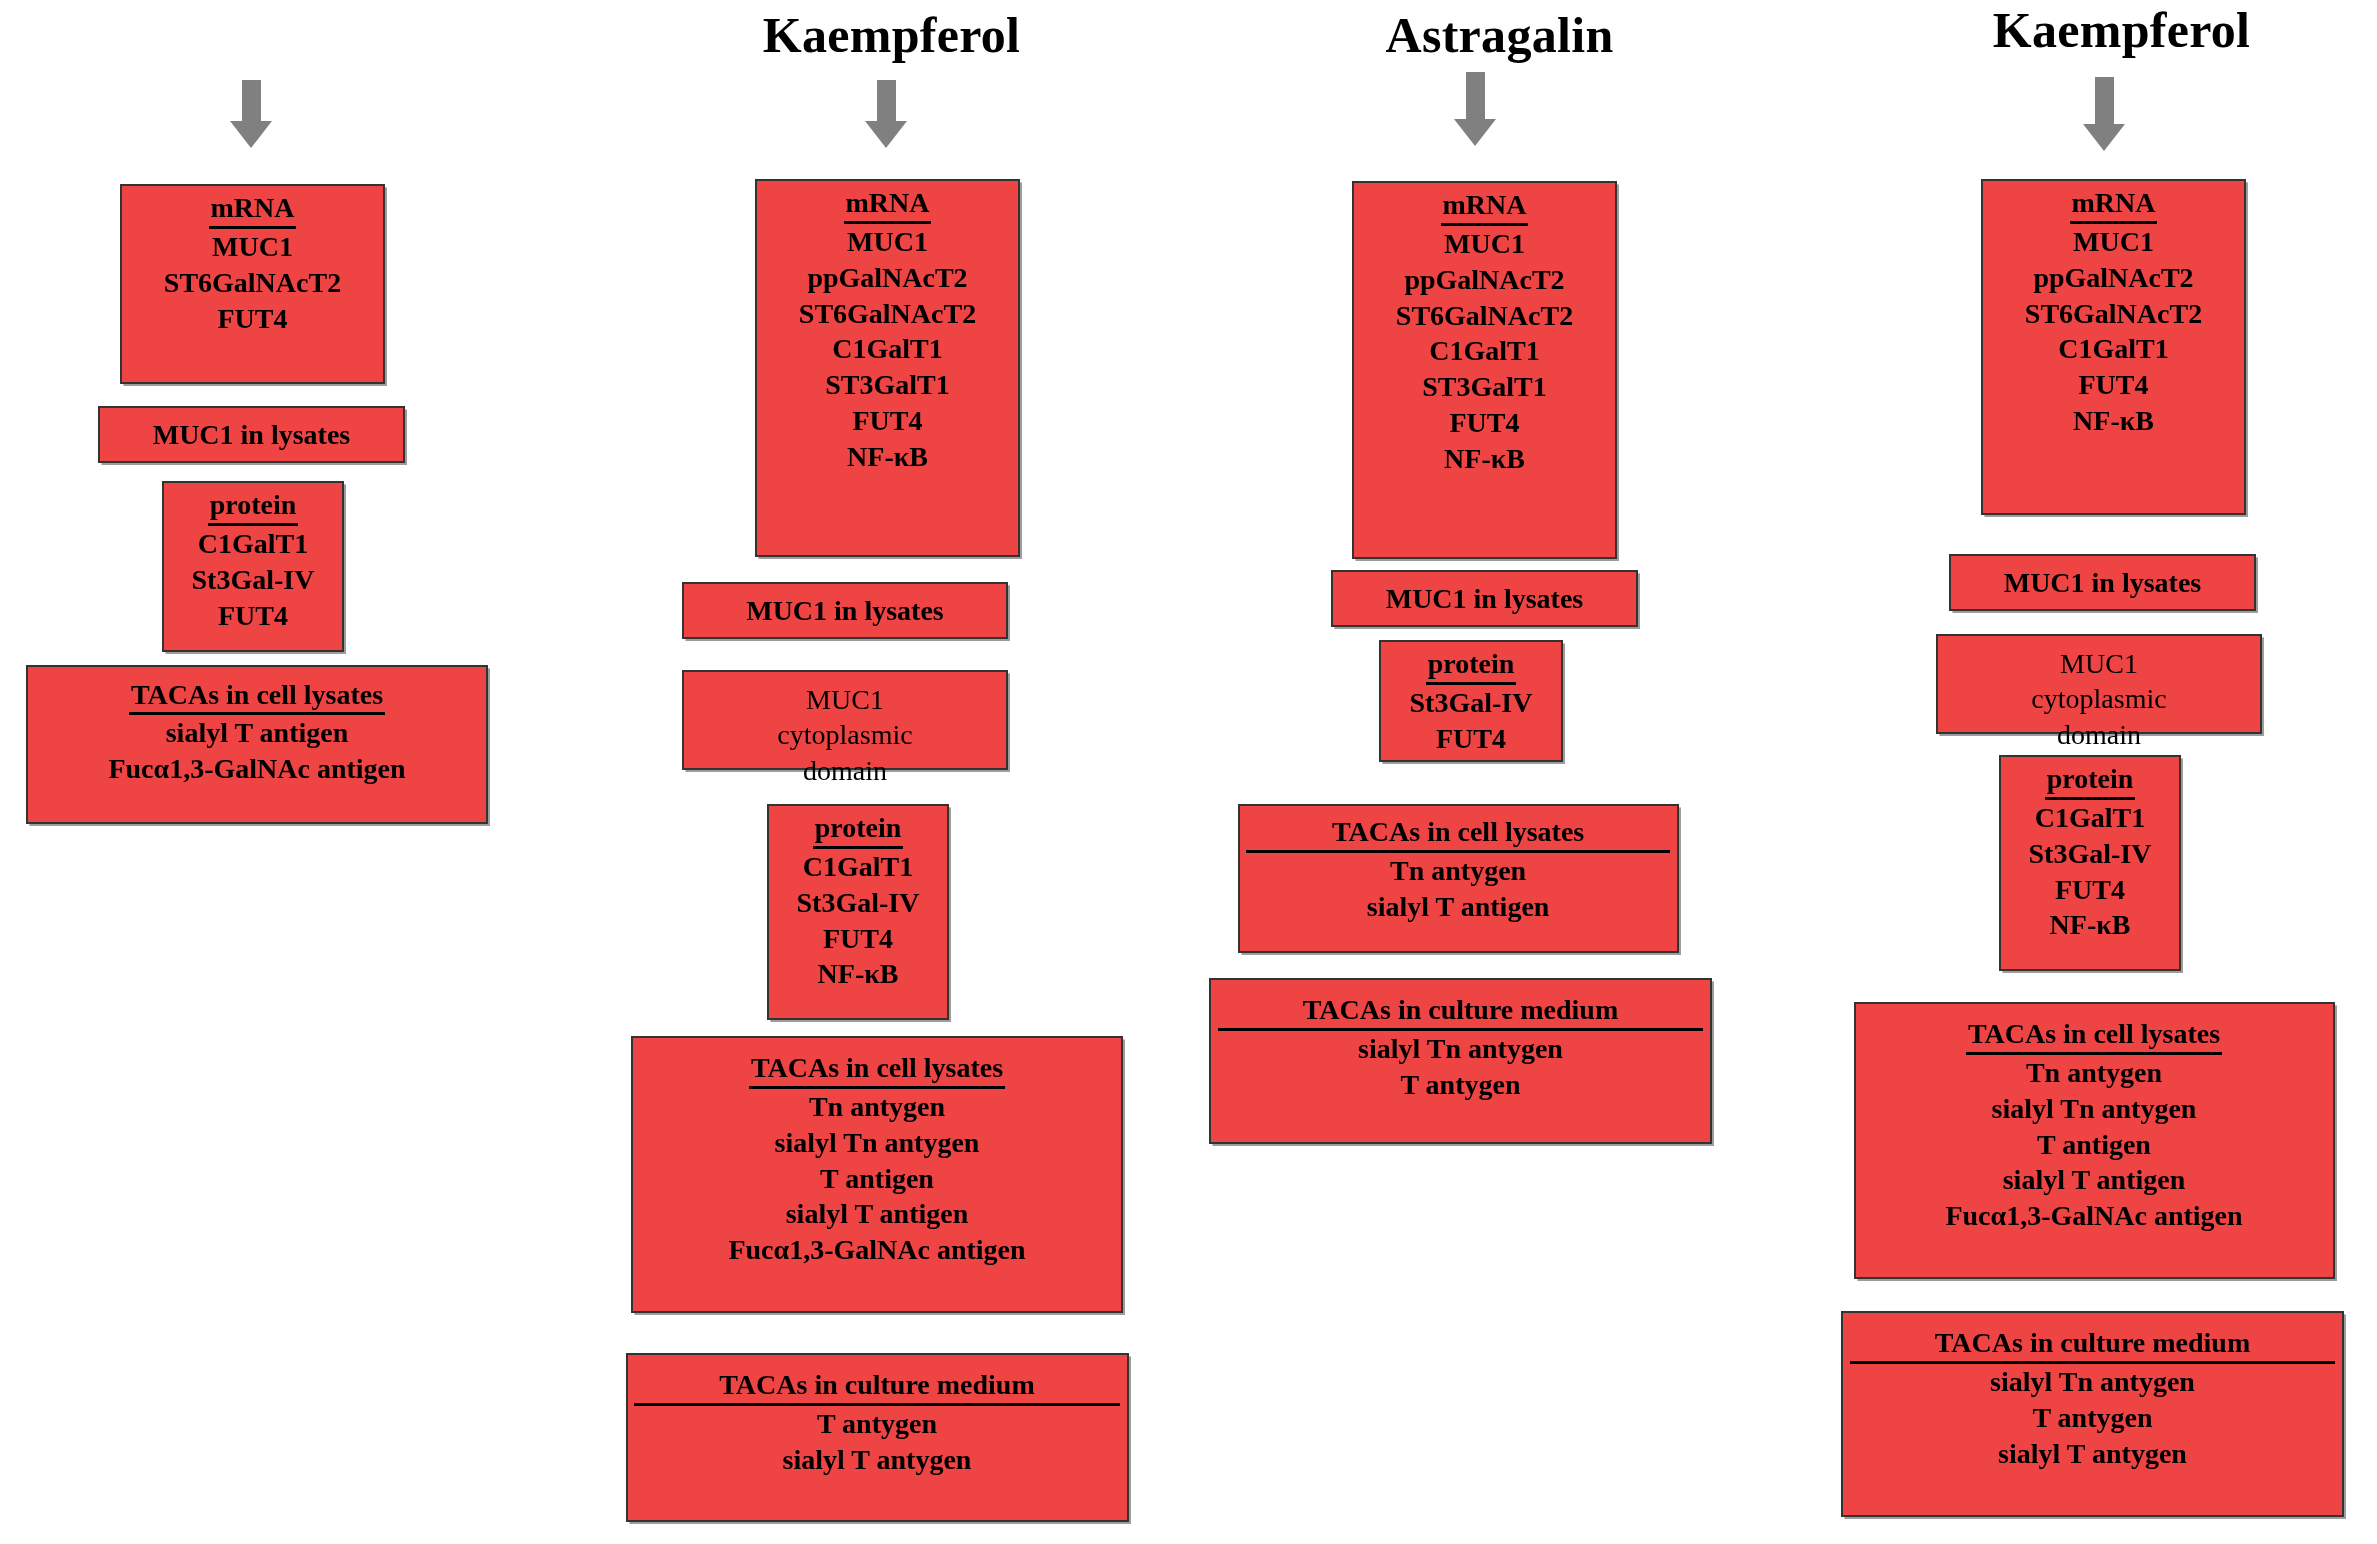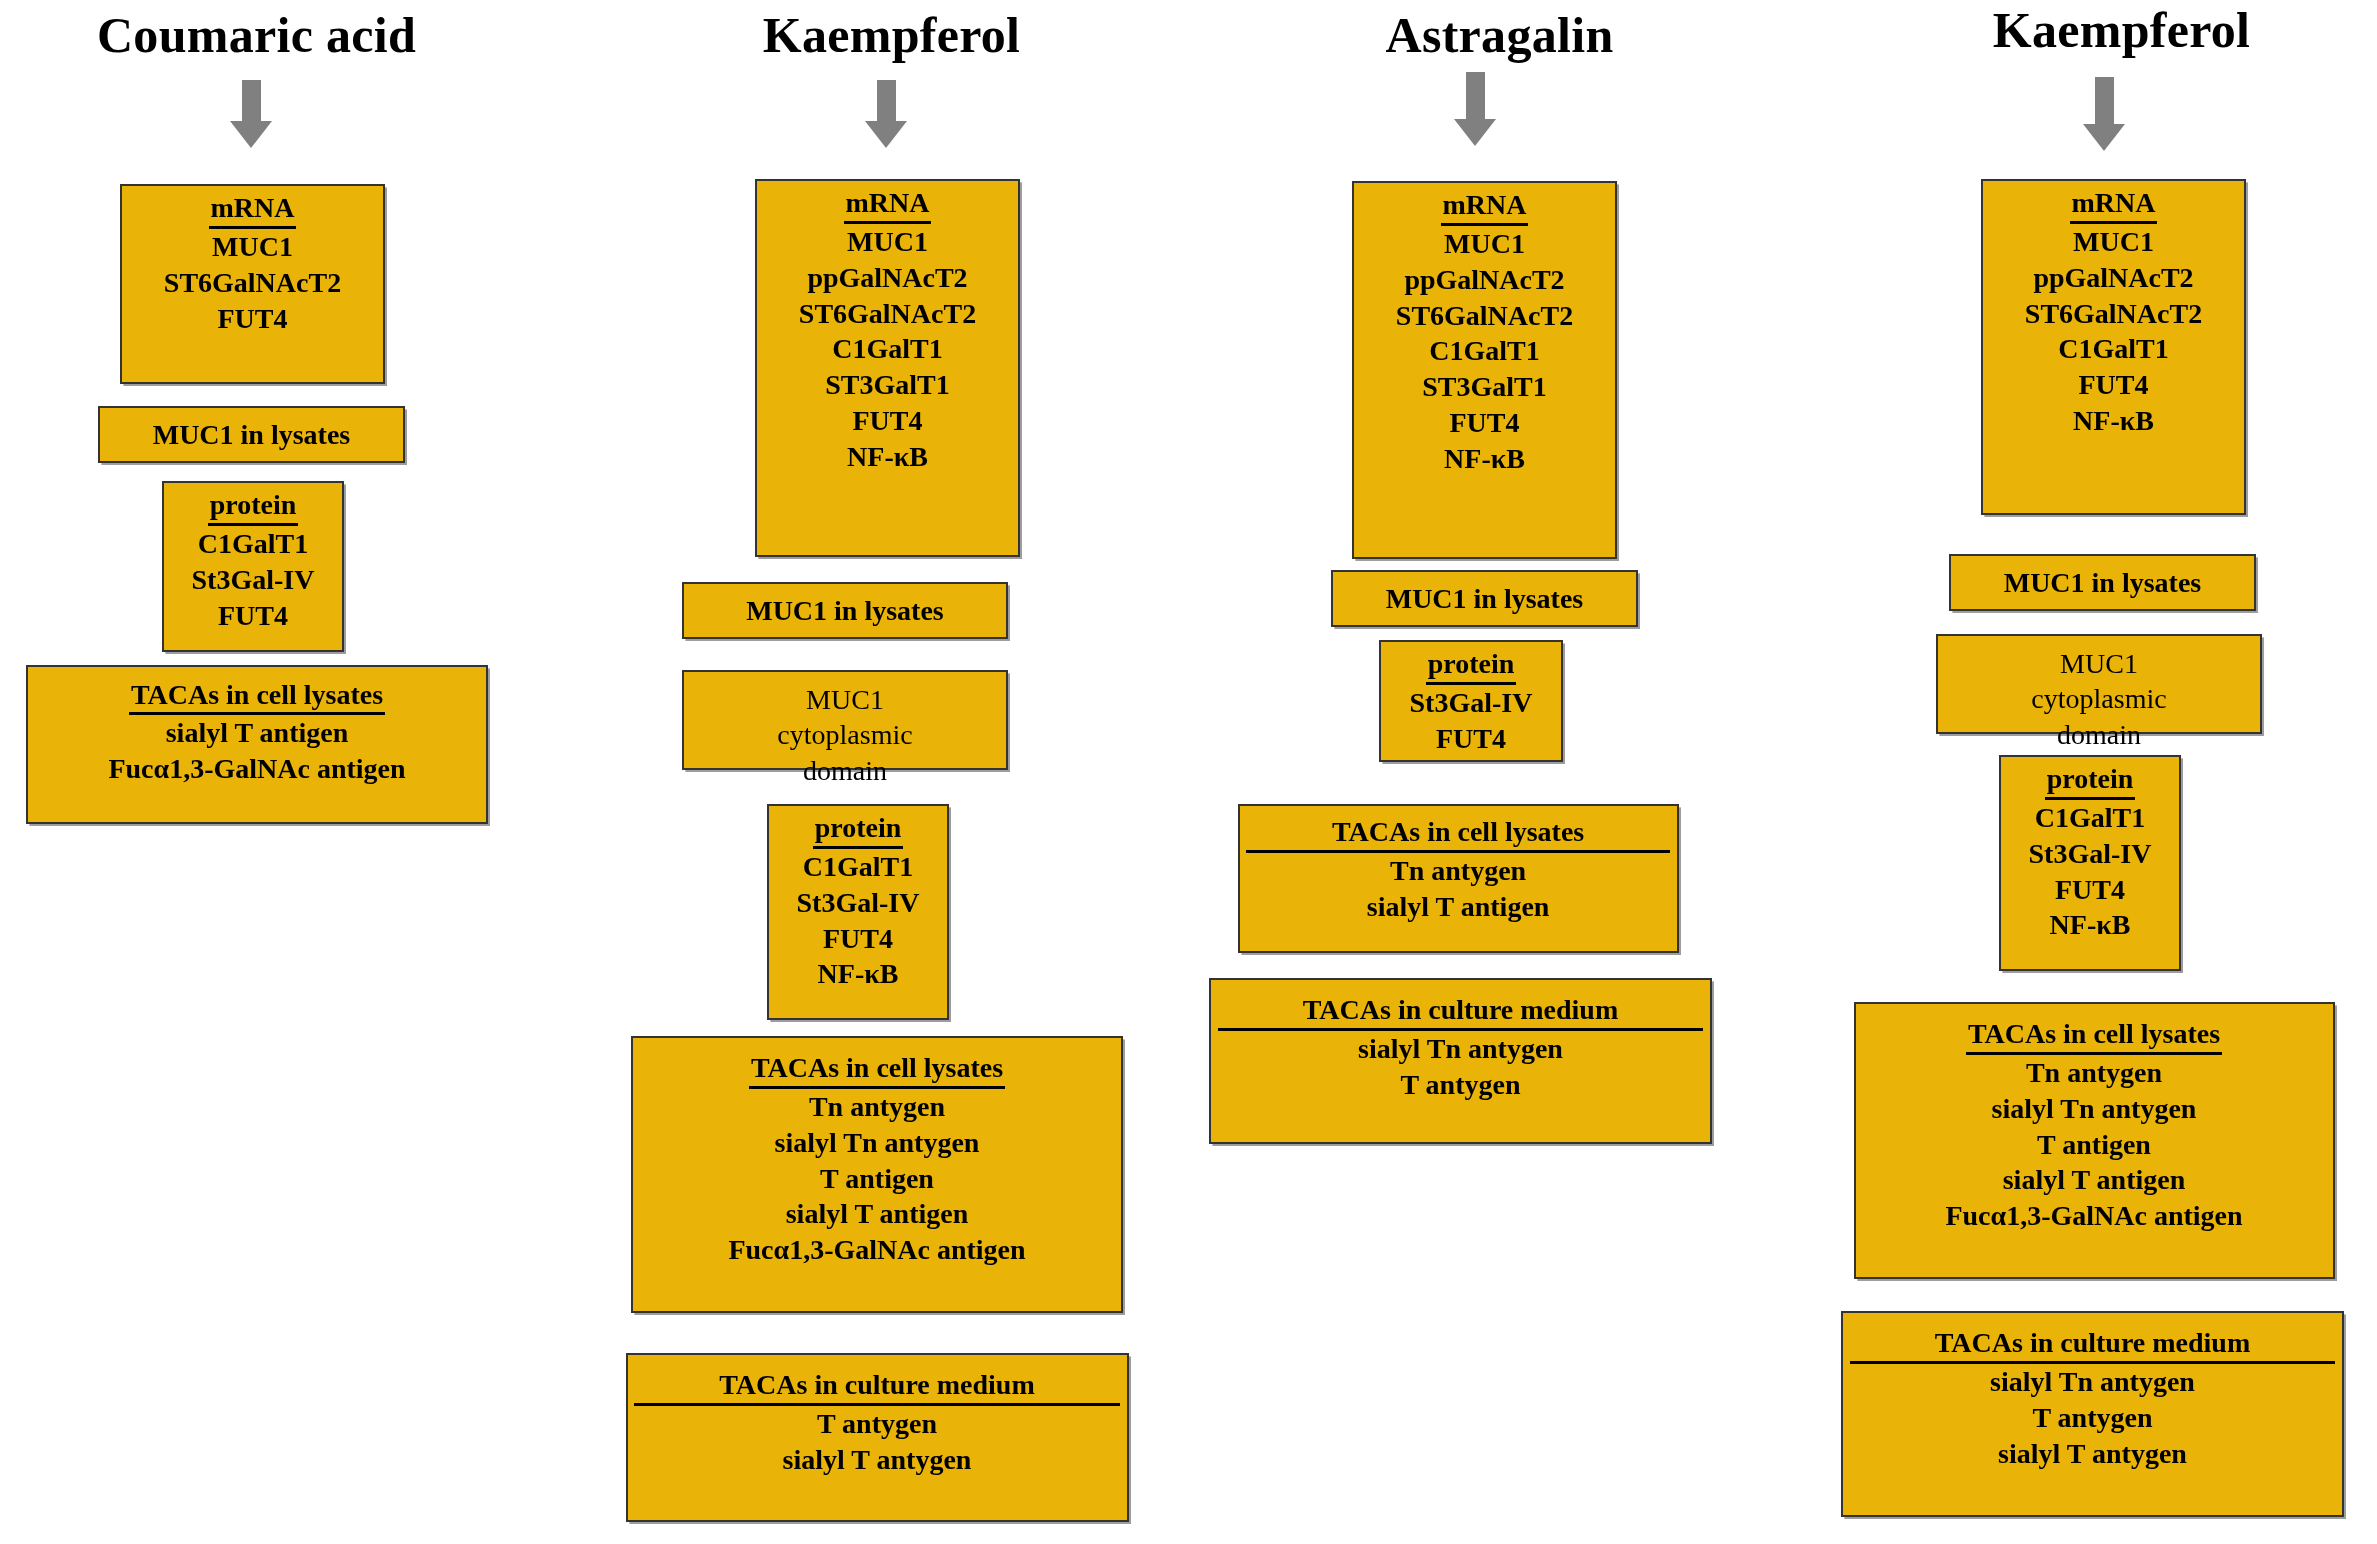--- a/index.html
+++ b/index.html
@@ -54,21 +54,21 @@
     width: 0;
     height: 0;
     border-left: 21px solid transparent;
     border-right: 21px solid transparent;
     border-top: 27px solid #808080;
   }
   .box {
     position: absolute;
     box-sizing: border-box;
     border: 2px solid #333333;
-    background: #eab308;
+    background: #ef4444;
     box-shadow: 2.7px 2.7px 0 -0.7px rgba(140,140,140,0.85);
     text-align: center;
     padding: 4px 6.8px 6.8px 6.8px;
   }
   .box-head {
     font-size: 28px;
     font-weight: bold;
     line-height: 1.26;
     display: inline-block;
     border-bottom: 3.4px solid #000000;
@@ -91,21 +91,20 @@
     font-weight: normal;
     line-height: 1.28;
   }
 </style>
 </head>
 <body>
 
 <div class="canvas">
 
   <div class="column" style="left:0px; width:513px;">
-    <div class="col-title" style="top:9.5px;">Coumaric acid</div>
 
     <div class="arrow" style="left:230px; top:80px; height:68px;">
       <div class="shaft" style="height:42px;"></div>
       <div class="head" style="top:41px;"></div>
     </div>
 
     <div class="box" style="left:120px; top:184px; width:265px; height:200px;">
       <div class="box-head">mRNA</div>
       <div class="box-line">MUC1</div>
       <div class="box-line">ST6GalNAcT2</div>

